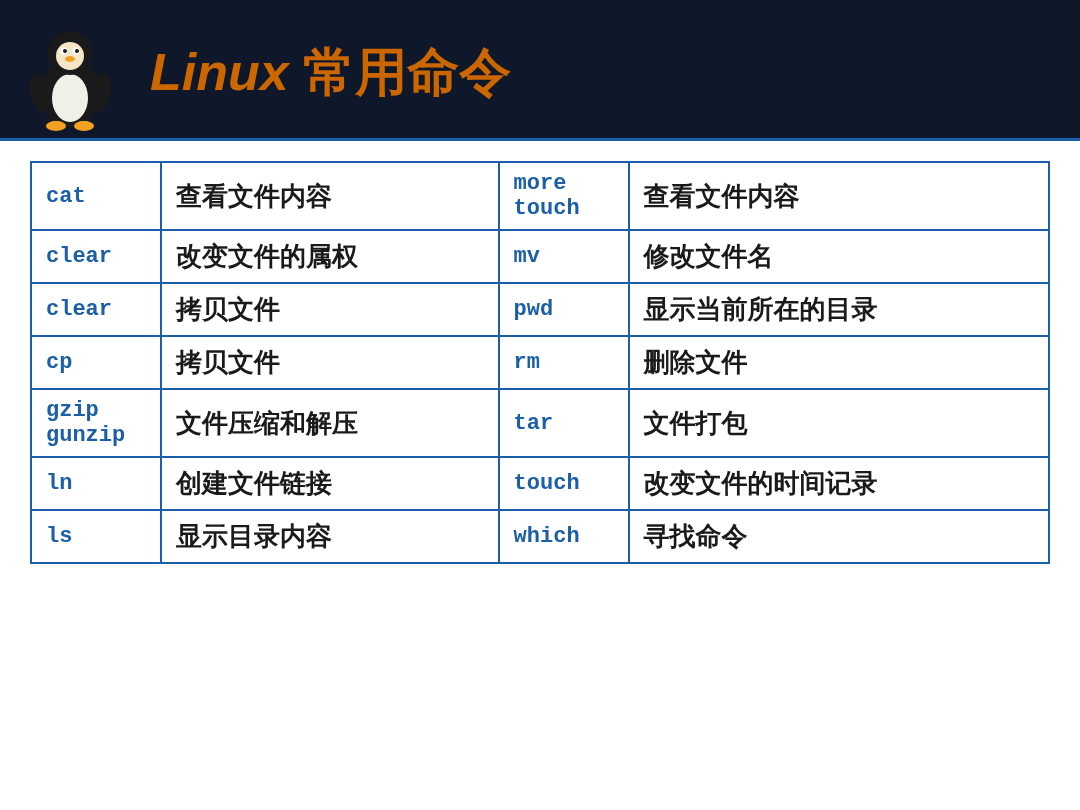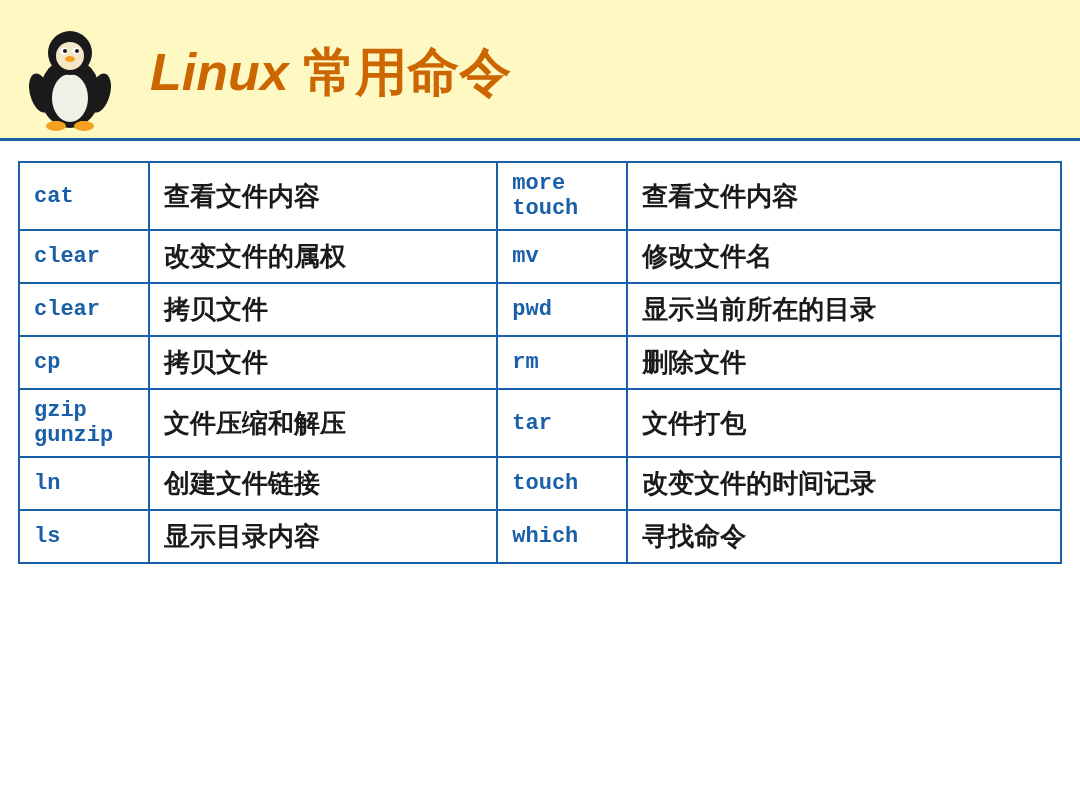--- a/index.html
+++ b/index.html
@@ -9,21 +9,21 @@
       width: 1080px;
       height: 810px;
       overflow: hidden;
     }
 
     .header {
       display: flex;
       align-items: center;
       padding: 18px 40px 10px 20px;
       border-bottom: 3px solid #1a5fa8;
-      background: #fef9c3;
+      background: #0f172a;
     }
 
     .tux-container {
       width: 110px;
       height: 110px;
       flex-shrink: 0;
       margin-right: 20px;
     }
 
     .page-title {
@@ -32,21 +32,21 @@
       color: #cc6600;
       font-style: italic;
     }
 
     .page-title .chinese {
       color: #cc6600;
       font-style: normal;
     }
 
     .main-content {
-      padding: 20px 18px;
+      padding: 20px 30px;
     }
 
     table {
       width: 100%;
       border-collapse: collapse;
       border: 2px solid #1a5fa8;
     }
 
     td {
       border: 2px solid #1a5fa8;

